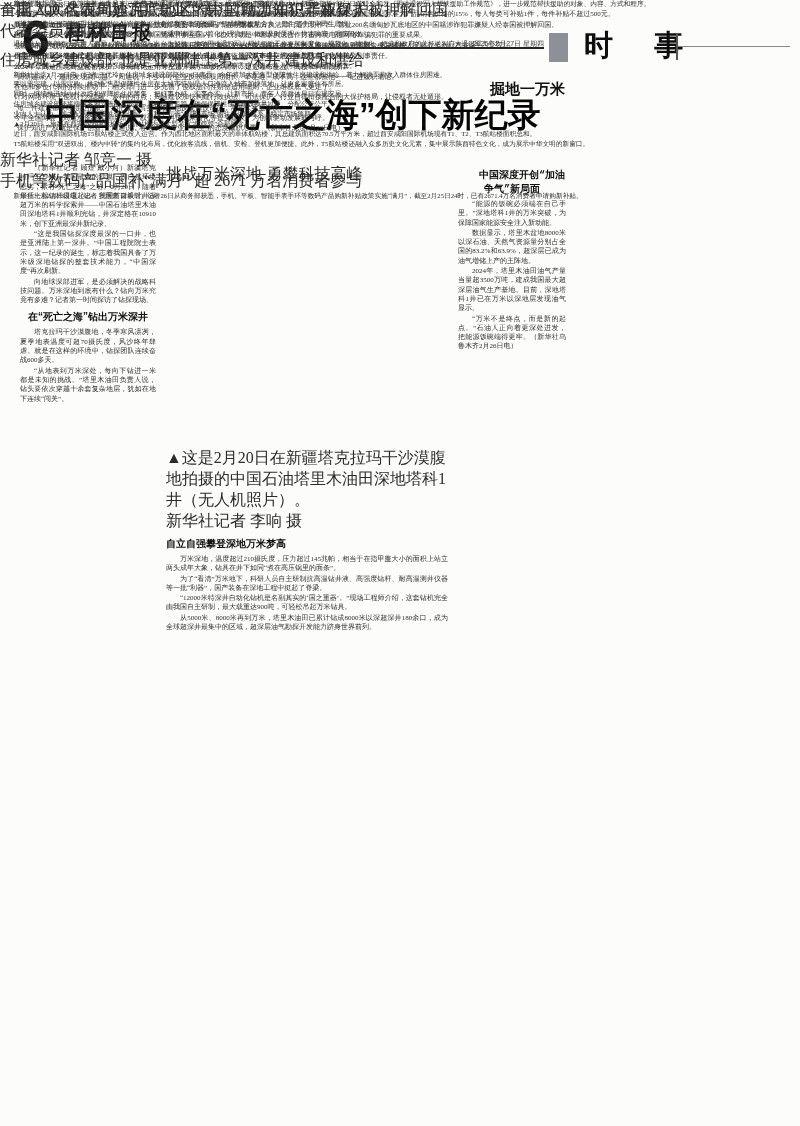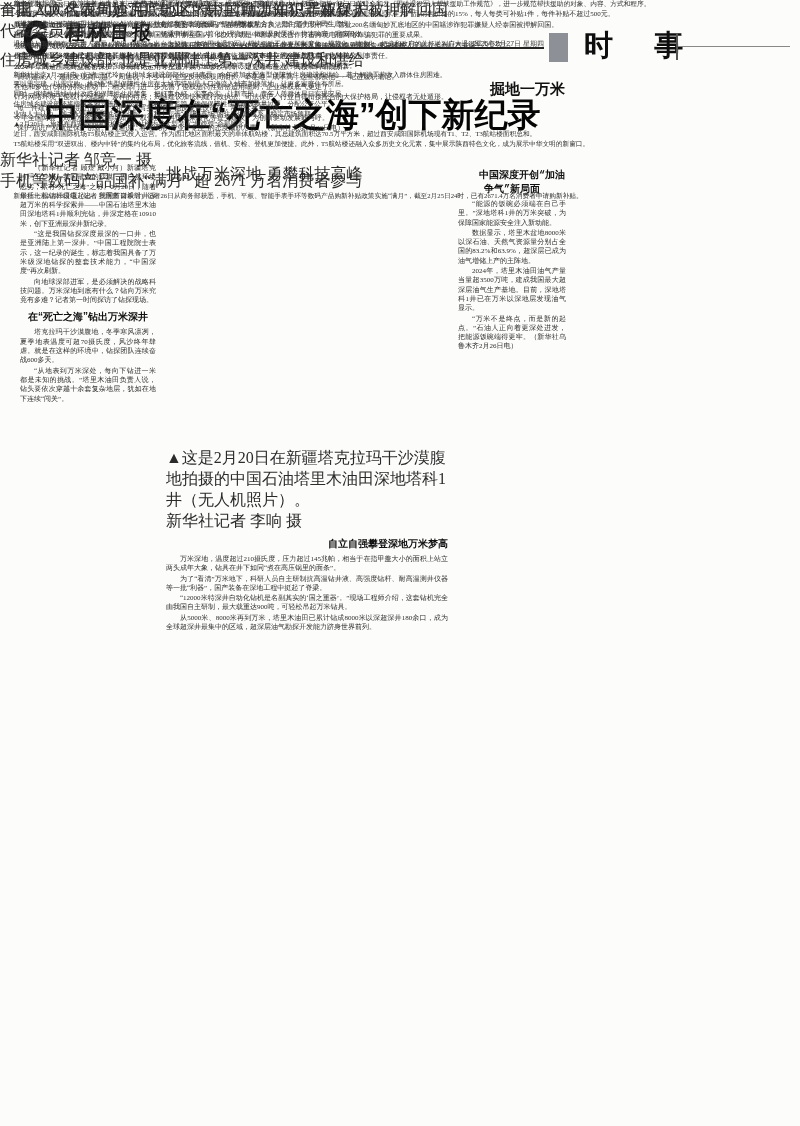--- a/index.html
+++ b/index.html
@@ -17,21 +17,21 @@
   .dateline{left:408px;top:39px;width:136px;font-size:7px;color:#444;text-align:right;}
   .graysq{left:549px;top:33px;width:19px;height:29px;background:#8d9197;}
   .section-title{left:584px;top:26px;font-size:29px;font-weight:900;letter-spacing:17px;color:#0e0e0e;}
   .sec-tick{left:676px;top:33px;width:2px;height:27px;background:#555;}
   .sec-line{left:678px;top:46px;width:112px;height:1px;background:#888;}
 
   
   .para{margin:0 0 1px;font-size:7px;line-height:1.33;text-align:justify;text-indent:2em;color:#2e2e2e;}
   .rc .para{font-size:6.7px;}
   .subhead{font-weight:900;font-size:10px;margin:5px 0 4px;color:#111;text-align:center;}
-  .subhead.center{text-align:right;font-family:Liberation Mono, monospace;}
+  .subhead.center{text-align:left;font-family:Liberation Mono, monospace;}
   .subhead.indent{text-indent:2em;text-align:center;line-height:1.35;font-family:Liberation Mono, monospace;}
   .col{overflow:hidden;}
 
   
   .kicker{left:20px;top:80px;width:545px;text-align:right;font-size:15px;font-weight:900;color:#111;}
   .headline1{left:14px;top:97px;width:558px;text-align:center;font-size:33px;font-weight:900;
              color:#050505;letter-spacing:0px;line-height:1.1;}
   #a1{left:20px;top:164px;width:546px;height:542px;display:flex;}
   #a1 .c1{width:136px;margin-right:10px;height:542px;}
   #a1 .mid{width:282px;}

